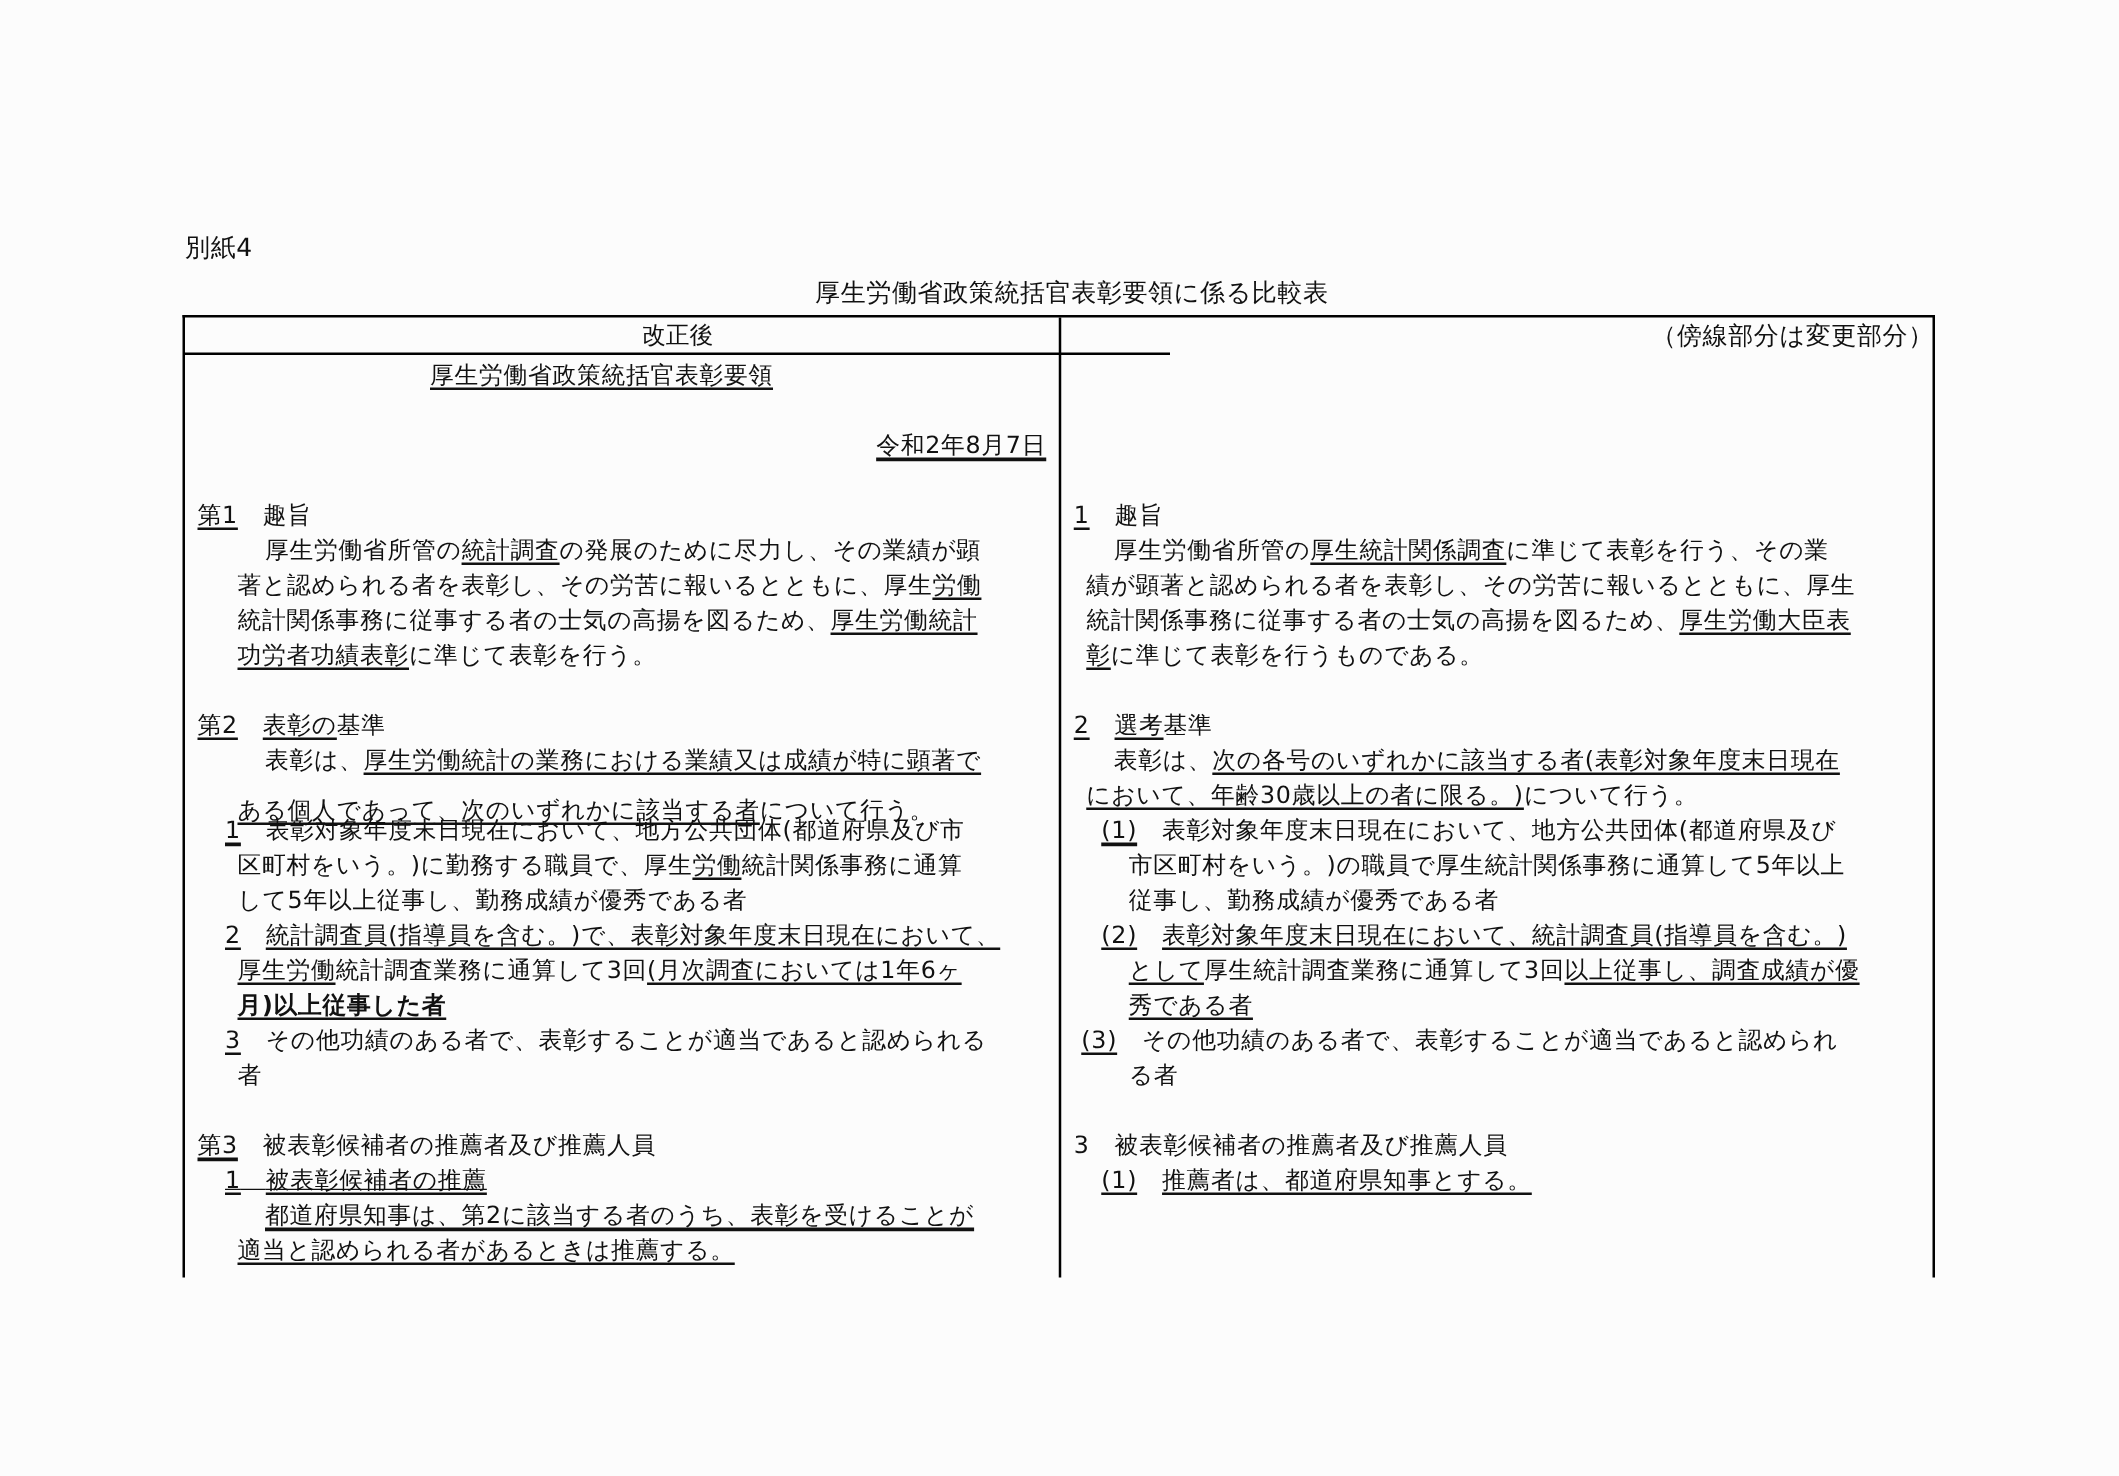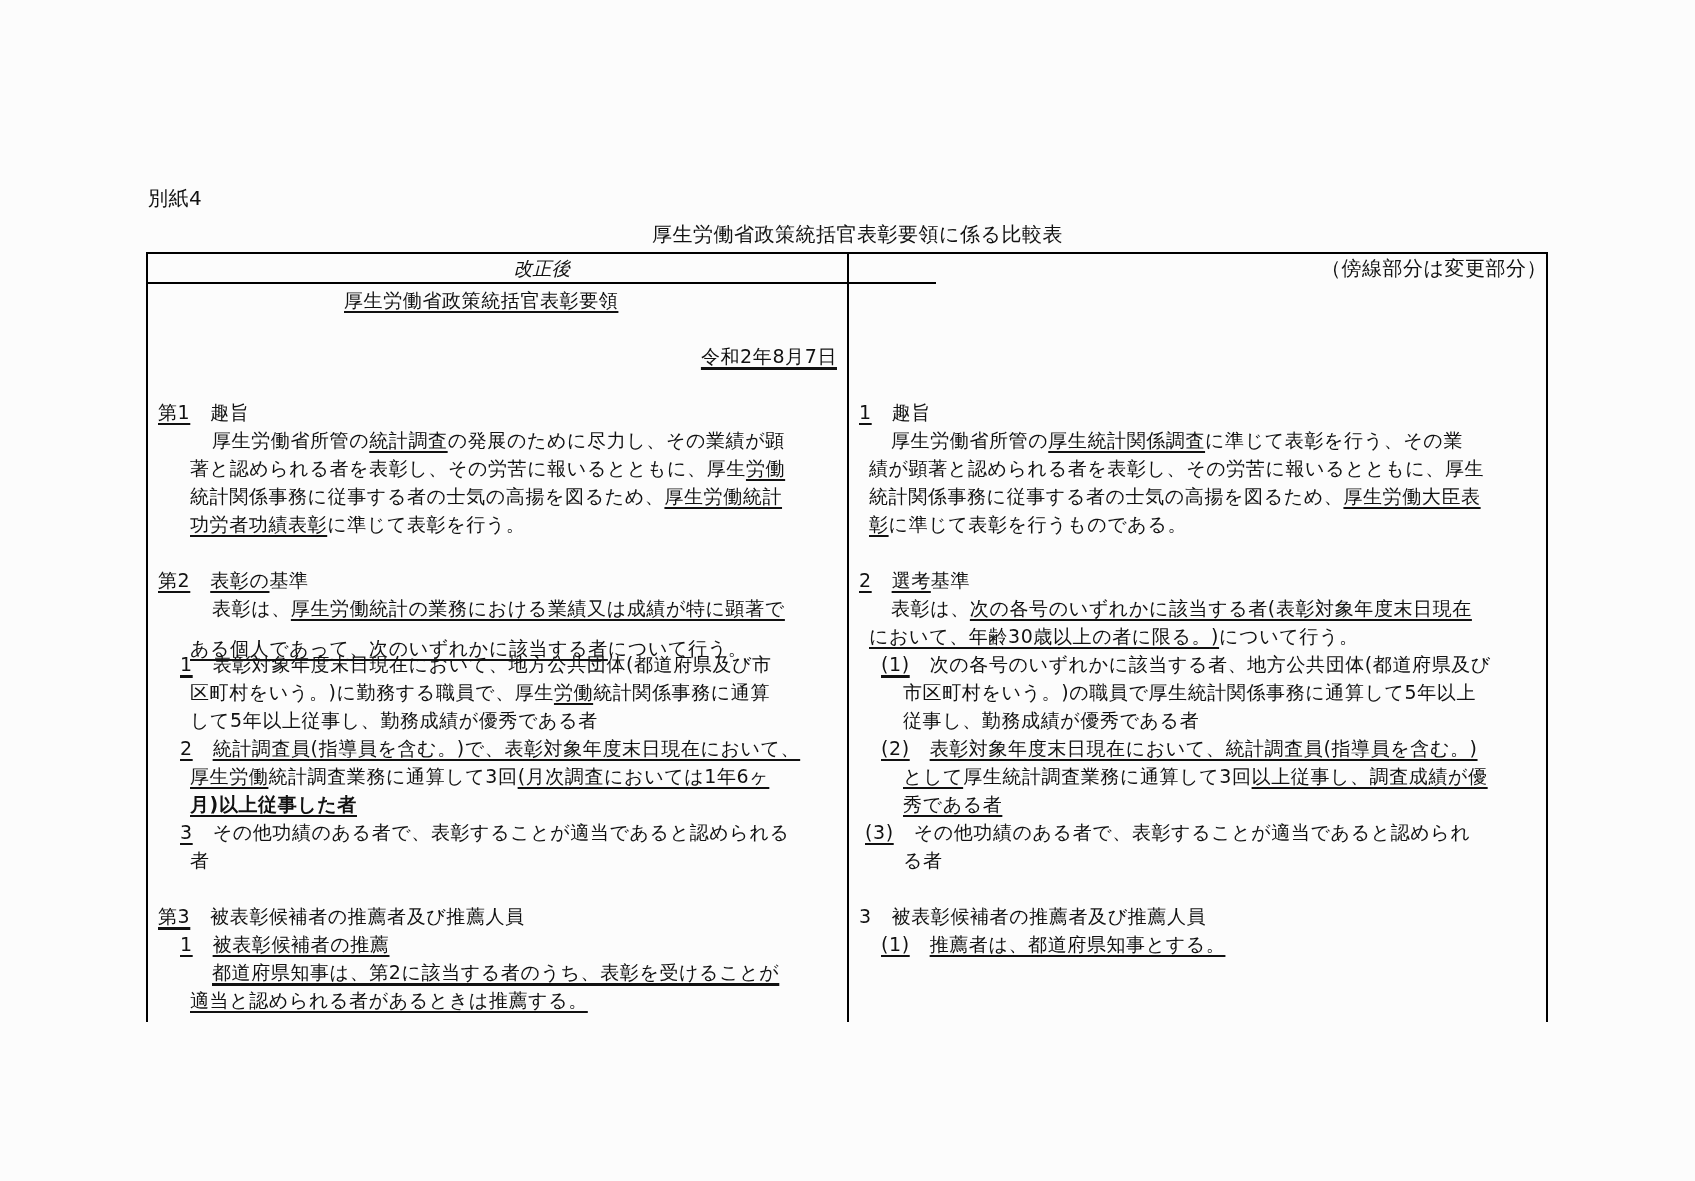--- a/index.html
+++ b/index.html
@@ -22,21 +22,21 @@
       border-top: 2px solid #000;
       border-left: 2px solid #000;
       border-right: 2px solid #000;
       box-sizing: border-box;
     }
     #table .hdr {
       position: absolute; top: 0; height: 28px; line-height: 28px;
       text-align: center; border-bottom: 2px solid #000;
       font-size: 19px; box-sizing: content-box;
     }
-    #hdr-after { left: 0; width: 788px; font-style: italic; }
+    #hdr-after { left: 0; width: 788px; }
     #hdr-before { left: 699px; width: 701px; }
     #divider { position: absolute; left: 699px; top: 0; width: 2px; height: 768px; background: #000; }
     .col { position: absolute; top: 30px; }
     #col-after { left: 0; width: 699px; }
     #col-before { left: 701px; width: 699px; }
     .ln { position: absolute; white-space: nowrap; font-size: 19px; line-height: 28px; letter-spacing: 0.6px; }
     .u { text-decoration: underline; text-underline-offset: 4px; text-decoration-thickness: 1.5px; }
     .ub { text-decoration: underline; text-underline-offset: 4px; text-decoration-thickness: 2.5px; }
   </style>
 </head>
@@ -94,21 +94,21 @@
     </div>
     <div class="ln u" style="left:42px;top:506px;font-weight:bold;">月)以上従事した者</div>
     <div class="ln" style="left:32px;top:534px;">
       <span class="u">3</span>&nbsp;&nbsp;&nbsp;<span>その他功績のある者で、表彰することが適当であると認められる</span>
     </div>
     <div class="ln" style="left:42px;top:562px;">者</div>
 
     <div class="ln" style="left:10px;top:618px;">
       <span class="ub">第3</span>&nbsp;&nbsp;&nbsp;<span>被表彰候補者の推薦者及び推薦人員</span>
     </div>
-    <div class="ln" style="left:32px;top:646px;">
+    <div class="ln" style="left:32px;top:646px;text-decoration:underline;">
       <span class="u">1</span>&nbsp;&nbsp;&nbsp;<span class="u">被表彰候補者の推薦</span>
     </div>
     <div class="ln ub" style="left:64px;top:674px;">都道府県知事は、第2に該当する者のうち、表彰を受けることが</div>
     <div class="ln u" style="left:42px;top:702px;">適当と認められる者があるときは推薦する。</div>
   </div>
 
   <div class="col" id="col-before">
     <div class="ln" style="left:10px;top:114px;">
       <span class="u">1</span>&nbsp;&nbsp;&nbsp;<span>趣旨</span>
     </div>
@@ -126,21 +126,21 @@
     <div class="ln" style="left:10px;top:282px;">
       <span class="u">2</span>&nbsp;&nbsp;&nbsp;<span class="u">選考</span><span>基準</span>
     </div>
     <div class="ln" style="left:42px;top:310px;">
       <span>表彰は、</span><span class="u">次の各号のいずれかに該当する者(表彰対象年度末日現在</span>
     </div>
     <div class="ln" style="left:20px;top:338px;">
       <span class="u">において、年齢30歳以上の者に限る。)</span><span>について行う。</span>
     </div>
     <div class="ln" style="left:32px;top:366px;">
-      <span class="ub">(1)</span>&nbsp;&nbsp;&nbsp;<span>次の各号のいずれかに該当する者、地方公共団体(都道府県及び</span>
+      <span class="ub">(1)</span>&nbsp;&nbsp;&nbsp;<span>表彰対象年度末日現在において、地方公共団体(都道府県及び</span>
     </div>
     <div class="ln" style="left:54px;top:394px;">市区町村をいう。)の職員で厚生統計関係事務に通算して5年以上</div>
     <div class="ln" style="left:54px;top:422px;">従事し、勤務成績が優秀である者</div>
     <div class="ln" style="left:32px;top:450px;">
       <span class="u">(2)</span>&nbsp;&nbsp;&nbsp;<span class="u">表彰対象年度末日現在において、統計調査員(指導員を含む。)</span>
     </div>
     <div class="ln" style="left:54px;top:478px;">
       <span class="u">として</span><span>厚生統計調査業務に通算して3回</span><span class="u">以上従事し、調査成績が優</span>
     </div>
     <div class="ln u" style="left:54px;top:506px;">秀である者</div>

